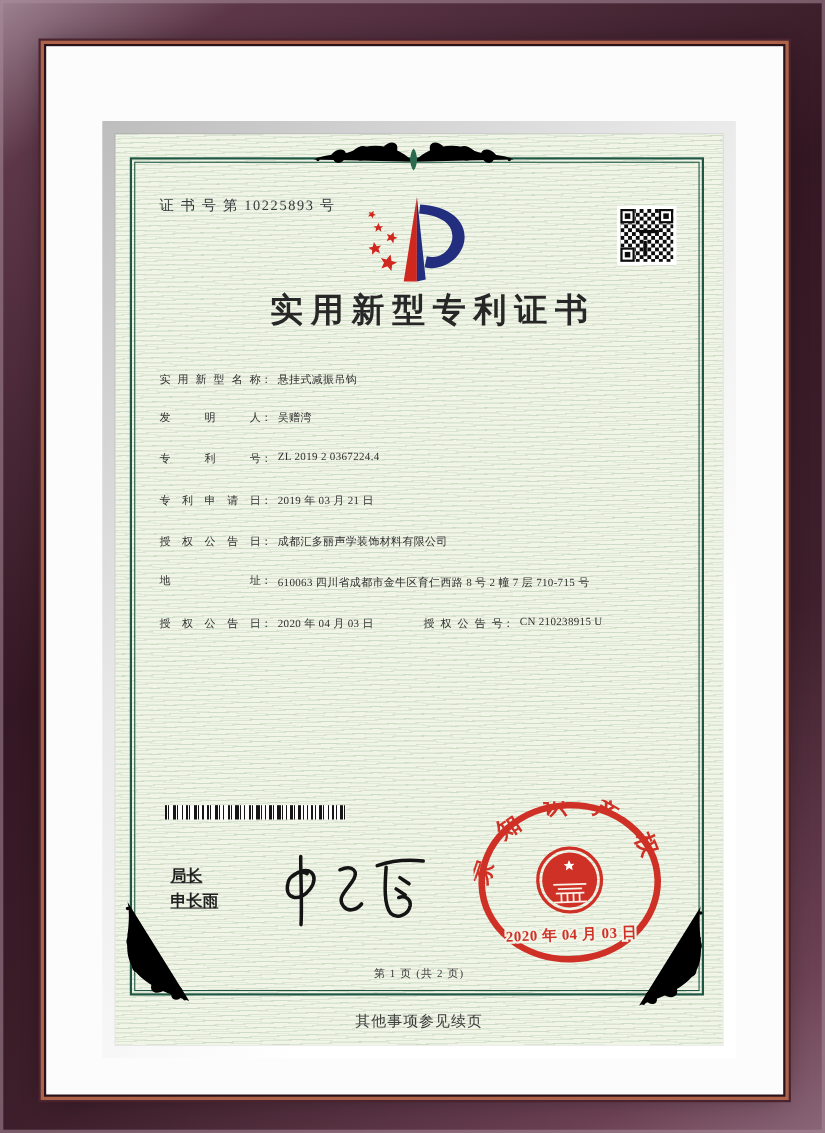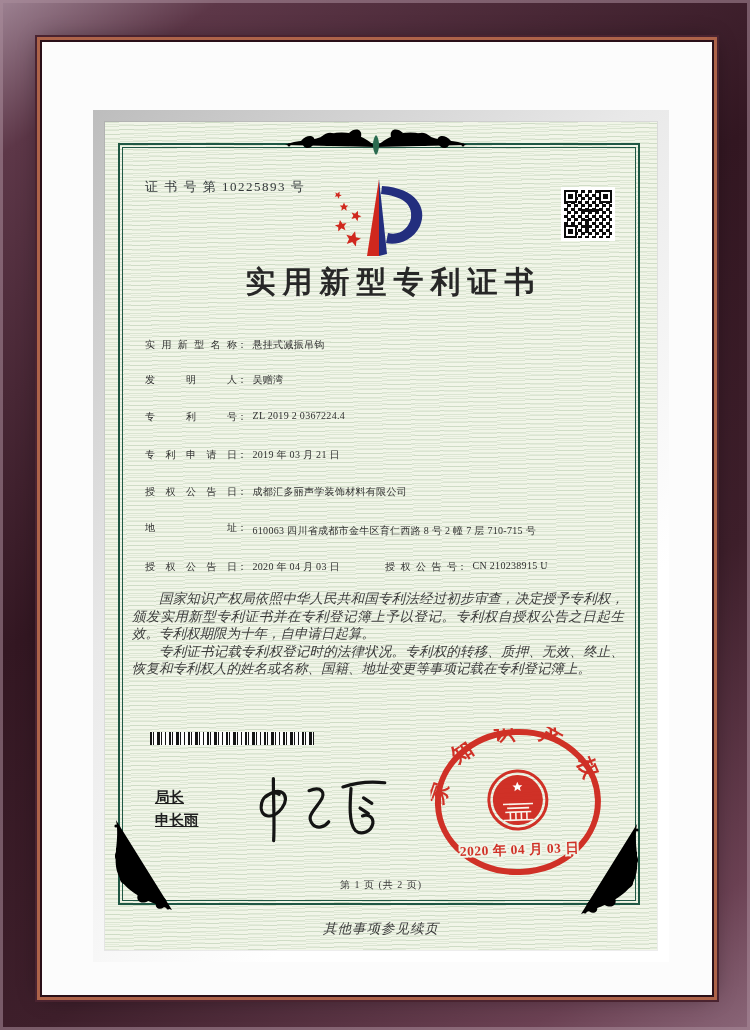--- a/index.html
+++ b/index.html
@@ -66,21 +66,21 @@
   .signature path{stroke:#141414;fill:none;stroke-width:3.2;stroke-linecap:round;stroke-linejoin:round;}
 
   .seal{position:absolute;left:326px;top:606px;opacity:.95;transform:rotate(-2deg);}
   .seal .ring{stroke:#cf271d;fill:none;stroke-width:6;}
   .seal text{fill:#cf271d;font-weight:bold;}
   .seal .arc-text{font-size:21px;letter-spacing:22px;font-family:"Liberation Serif","DejaVu Serif",serif;}
   .seal .emblem-line{stroke:#fbf4ec;stroke-width:1.6;fill:none;}
   .seal .date{font-size:13.5px;letter-spacing:.5px;paint-order:stroke;stroke:#f1f5e8;stroke-width:4px;}
 
   .page-info{position:absolute;left:0;right:0;top:756px;text-align:center;font-size:10px;letter-spacing:1px;color:#3a3a3a;}
-  .cont-note{position:absolute;left:0;right:0;top:798px;text-align:center;font-size:13.5px;font-style:italic;letter-spacing:1px;color:#3a3a3a;}
+  .cont-note{position:absolute;left:0;right:0;top:798px;text-align:center;font-size:13.5px;letter-spacing:1px;color:#3a3a3a;}
 </style>
 </head>
 <body>
 
 <svg width="0" height="0" style="position:absolute">
   <defs>
     <path id="star" d="M0,-10 L2.94,-3.09 L9.51,-3.09 L4.76,1.18 L5.88,8.09 L0,3.82 L-5.88,8.09 L-4.76,1.18 L-9.51,-3.09 L-2.94,-3.09 Z"></path>
     <g id="corner-flourish">
       <path d="M8,2 C12,22 4,40 10,56 C16,72 34,82 64,92"></path>
       <path d="M10,56 C20,46 32,50 28,60 C24,70 10,68 12,58"></path>
@@ -176,24 +176,20 @@
     </div>
     <div class="frow" style="top:438px">
       <span class="flabel">授权公告日</span><span class="fcolon">：</span>
       <span class="fvalue">2020 年 04 月 03 日</span>
       <span class="pair2">
         <span class="flabel">授权公告号</span><span class="fcolon">：</span>
         <span class="fvalue">CN 210238915 U</span>
       </span>
     </div>
 
-    <div class="paras">
-      <p>国家知识产权局依照中华人民共和国专利法经过初步审查，决定授予专利权，颁发实用新型专利证书并在专利登记簿上予以登记。专利权自授权公告之日起生效。专利权期限为十年，自申请日起算。</p>
-      <p>专利证书记载专利权登记时的法律状况。专利权的转移、质押、无效、终止、恢复和专利权人的姓名或名称、国籍、地址变更等事项记载在专利登记簿上。</p>
-    </div>
 
     <div class="barcode"></div>
 
     <div class="signer">
       <div>局长</div>
       <div>申长雨</div>
     </div>
 
     <svg class="signature" width="150" height="72" viewBox="0 0 150 72">
       <path d="M18,22 C34,10 44,22 34,34 C24,46 10,42 14,28 C16,20 26,16 32,20"></path>

